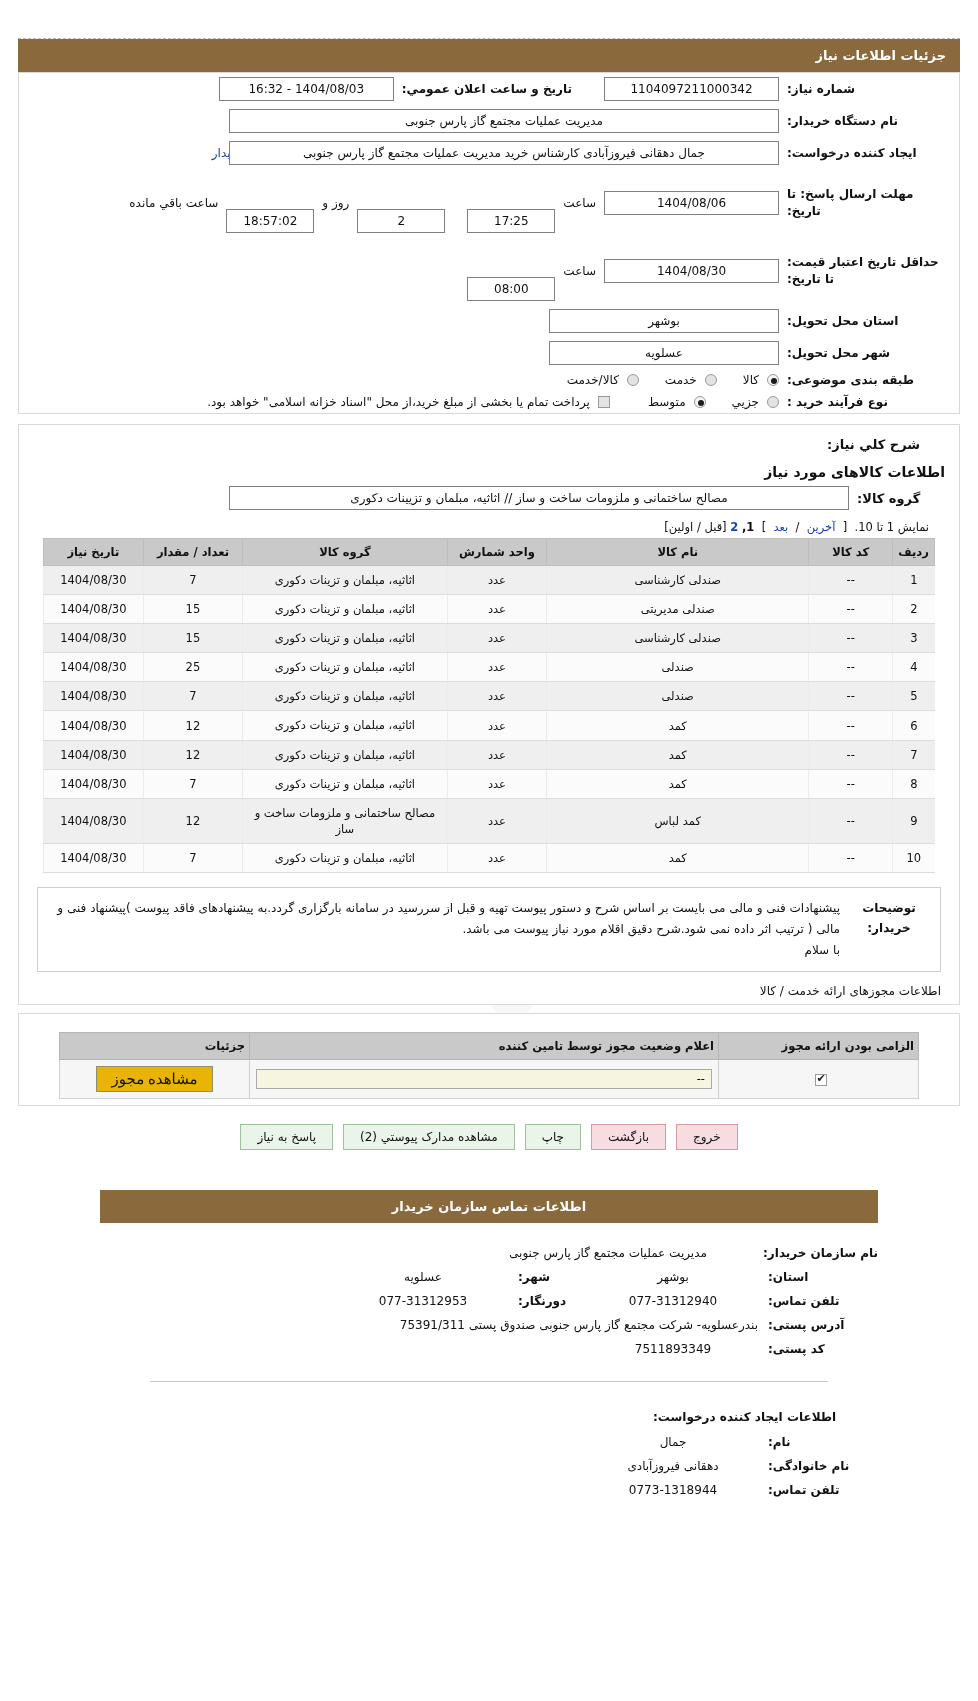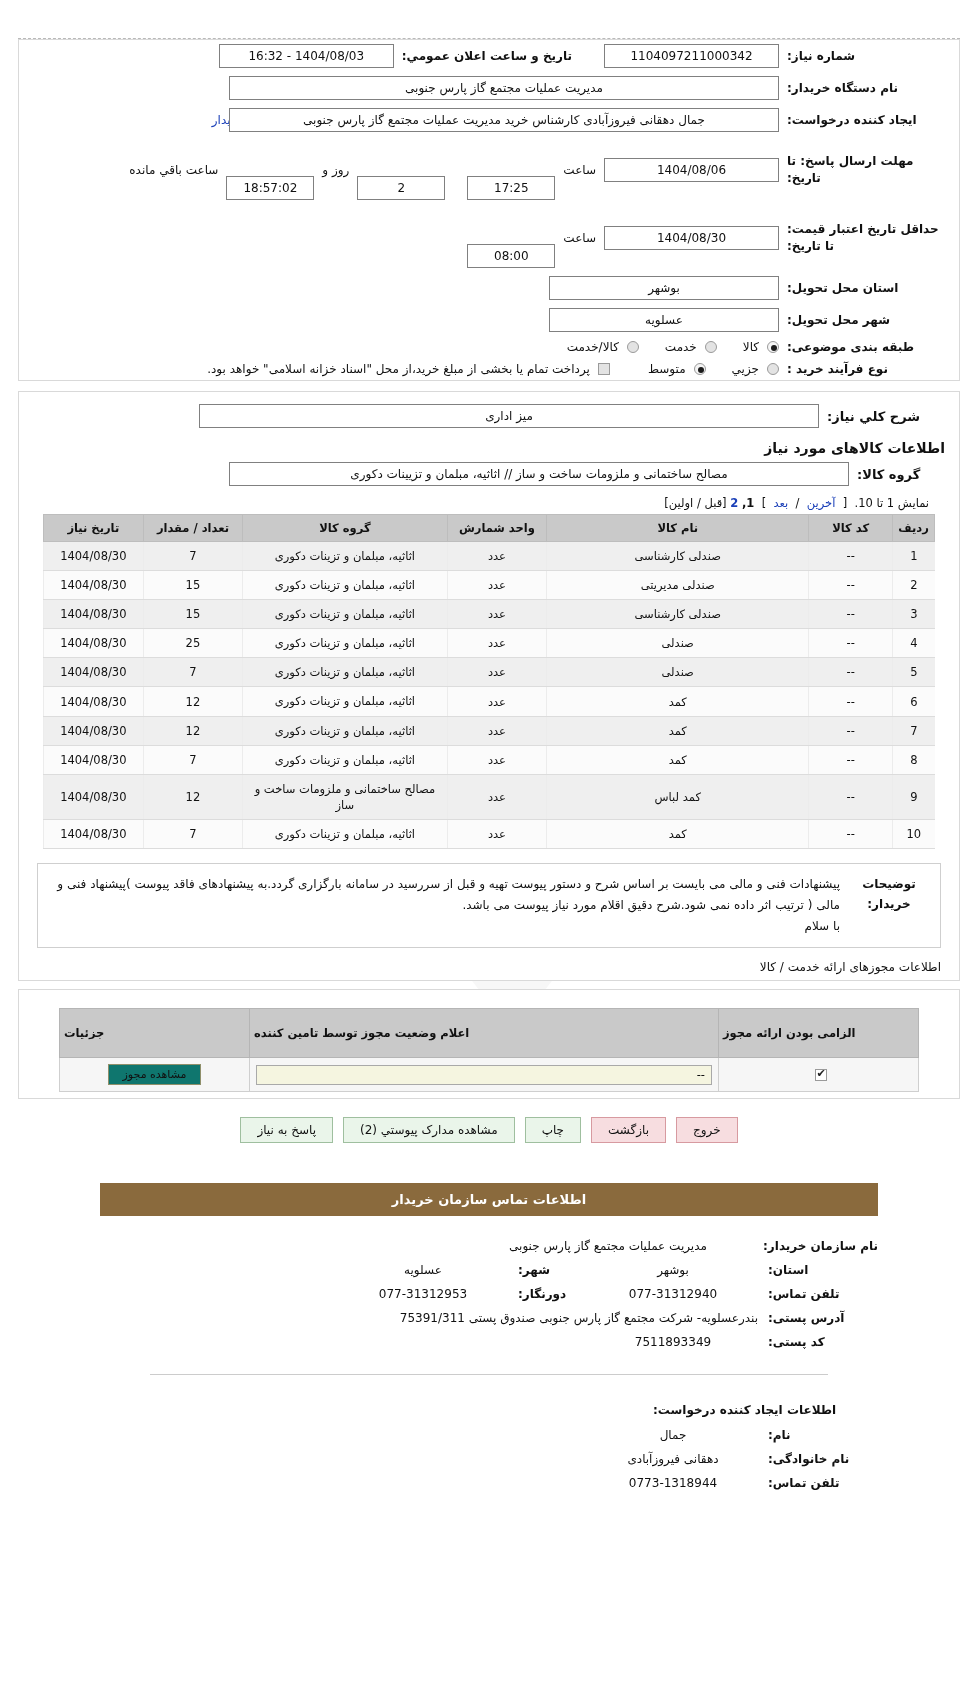--- a/index.html
+++ b/index.html
@@ -185,46 +185,47 @@
   table.permits {
     width: calc(100% - 80px);
     margin: 18px 40px 6px 40px;
     border-collapse: collapse;
     font-size: 11.5px;
   }
   table.permits th {
     background: #c9c9c9;
     border: 1px solid #b5b5b5;
     font-weight: bold;
-    padding: 17px 4px;
-    text-align: left;
+    padding: 6px 4px;
+    text-align: right;
   }
   table.permits td {
     border: 1px solid #cfcfcf;
     padding: 6px 6px;
     text-align: center;
     background: #f6f6f6;
   }
   .permit-val {
     display: block;
     border: 1px solid #a9a9a9;
     background: #f5f5e0;
     height: 20px;
     line-height: 19px;
     text-align: right;
     padding: 0 6px;
     font-size: 11.5px;
   }
   .permit-btn {
     display: inline-block;
     border: 1px solid #8f8f6a;
-    background: #0f766e;
+    background: #eab308;
     padding: 3px 14px;
-    font-size: 11px;
+    font-size: 15px;
     cursor: pointer;
+    font-family: Liberation Serif, serif;
   }
 
   
   .actions {
     display: flex;
     justify-content: center;
     gap: 10px;
     padding: 18px 0 14px 0;
   }
   .btn {
@@ -300,20 +301,21 @@
   <div class="watermark">
     <div class="wm-arc"></div>
     <div class="wm-v"></div>
   </div>
 
   <div class="content">
 
     <div class="top-rule"></div>
 
     <div class="section-wrap">
+      <div class="bar">جزئیات اطلاعات نیاز</div>
 
       <div class="panel">
 
         <div class="frow">
           <div class="lbl w160">شماره نیاز:</div>
           <div class="fld num">1104097211000342</div>
           <div class="inline-lbl" style="font-weight:bold;margin-right:24px;">تاریخ و ساعت اعلان عمومي:</div>
           <div class="fld md">1404/08/03 - 16:32</div>
         </div>
 
@@ -393,21 +395,20 @@
         </div>
 
       </div>
     </div>
 
     <div class="section-wrap" style="margin-top:10px;">
       <div class="panel">
 
         <div class="frow" style="padding-top:12px;">
           <div class="lbl w120" style="font-size:13px;">شرح کلي نیاز:</div>
-          <div class="fld" style="width:620px;">میز اداری</div>
         </div>
 
         <div class="hdr-line">اطلاعات کالاهای مورد نیاز</div>
 
         <div class="frow">
           <div class="lbl w90" style="font-size:13px;">گروه کالا:</div>
           <div class="fld" style="width:620px;">مصالح ساختمانی و ملزومات ساخت و ساز // اثاثیه، مبلمان و تزیینات دکوری</div>
         </div>
 
         <div class="paging">

